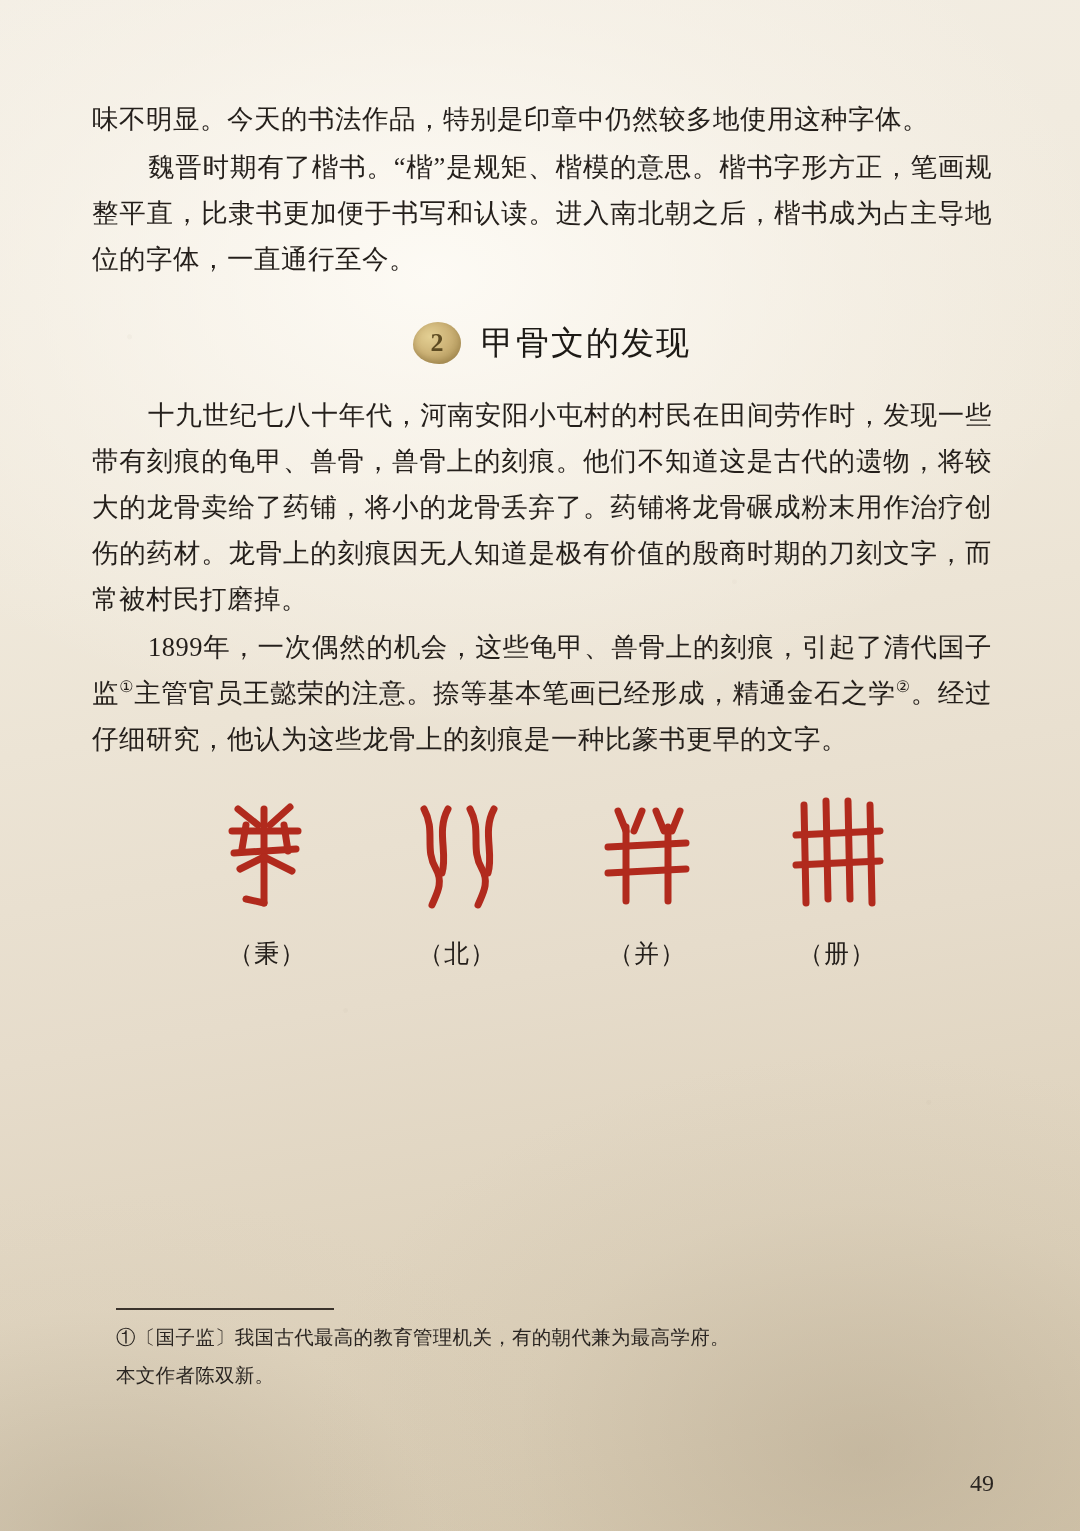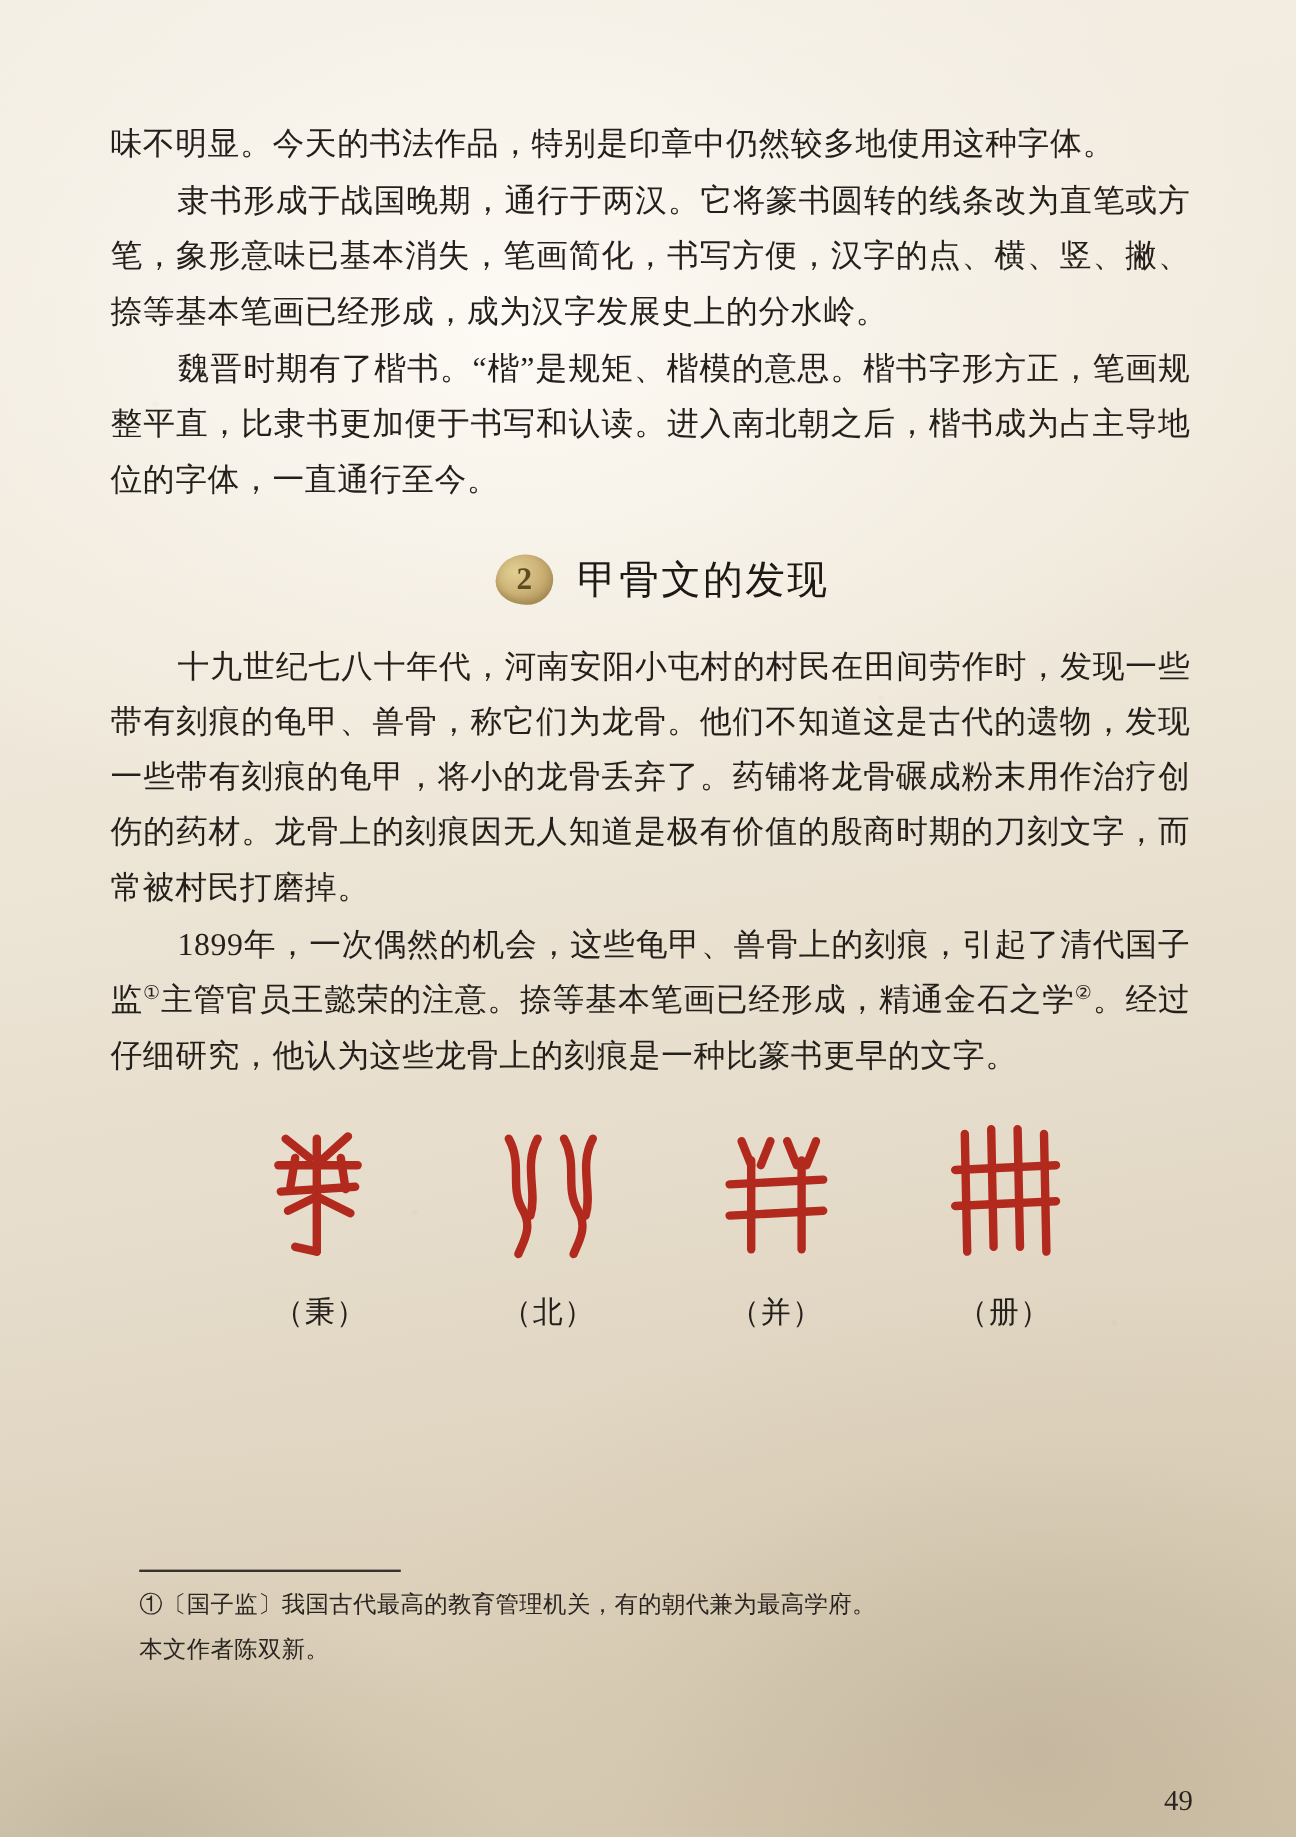--- a/index.html
+++ b/index.html
@@ -133,52 +133,51 @@
   p.footnote {
     margin: 0 0 8px 0;
     font-size: 19.5px;
     line-height: 30px;
     color: #2a2521;
     letter-spacing: 0.3px;
   }
   .page-num {
     position: absolute;
     right: 86px;
-    bottom: 16px;
+    bottom: 34px;
     font-size: 24px;
     color: #2a2521;
     font-family: "Liberation Serif", serif;
   }
   sup.fnref {
     font-size: 0.6em;
     vertical-align: super;
     line-height: 0;
   }
 </style>
 </head>
 <body>
 
 <div id="page">
   <div id="grain"></div>
 
   <div class="content">
 
     <p class="para">味不明显。今天的书法作品，特别是印章中仍然较多地使用这种字体。</p>
-    <p class="para indent">隶书形成于战国晚期，通行于两汉。它将篆书圆转的线条改为直笔或方笔，象形意味已基本消失，笔画简化，书写方便，汉字的点、横、竖、撇、捺等基本笔画已经形成，成为汉字发展史上的分水岭。</p>
     <p class="para indent">魏晋时期有了楷书。“楷”是规矩、楷模的意思。楷书字形方正，笔画规整平直，比隶书更加便于书写和认读。进入南北朝之后，楷书成为占主导地位的字体，一直通行至今。</p>
 
     <div class="section-head">
       <div class="sec-num">
         <div class="blob"></div>
         <div class="digit">2</div>
       </div>
       <div class="sec-title">甲骨文的发现</div>
     </div>
 
-    <p class="para indent">十九世纪七八十年代，河南安阳小屯村的村民在田间劳作时，发现一些带有刻痕的龟甲、兽骨，称它们为龙骨。他们不知道这是古代的遗物，发现一些带有刻痕的龟甲，将小的龙骨丢弃了。药铺将龙骨碾成粉末用作治疗创伤的药材。龙骨上的刻痕因无人知道是极有价值的殷商时期的刀刻文字，而常被村民打磨掉。</p>
+    <p class="para indent">十九世纪七八十年代，河南安阳小屯村的村民在田间劳作时，发现一些带有刻痕的龟甲、兽骨，兽骨上的刻痕。他们不知道这是古代的遗物，将较大的龙骨卖给了药铺，将小的龙骨丢弃了。药铺将龙骨碾成粉末用作治疗创伤的药材。龙骨上的刻痕因无人知道是极有价值的殷商时期的刀刻文字，而常被村民打磨掉。</p>
 
     <p class="para indent"><span>1899年，一次偶然的机会，这些龟甲、兽骨上的刻痕，引起了清代国子监</span><sup class="fnref">①</sup><span>主管官员王懿荣的注意。捺等基本笔画已经形成，精通金石之学</span><sup class="fnref">②</sup><span>。经过仔细研究，他认为这些龙骨上的刻痕是一种比篆书更早的文字。</span></p>
 
 
     <div class="glyph-row">
 
       <div class="glyph-cell">
         <div class="glyph-art">
           <svg width="110" height="128" viewBox="0 0 110 128" aria-hidden="true">
             <g stroke="#b12a1d" stroke-width="7" fill="none" stroke-linecap="round">

